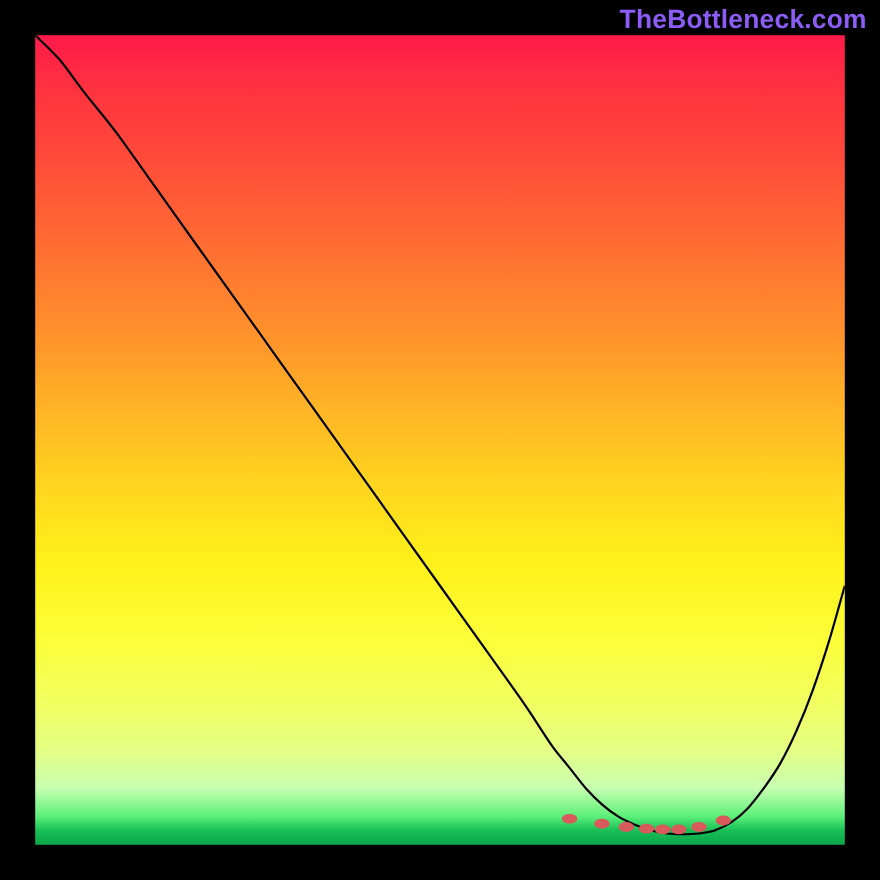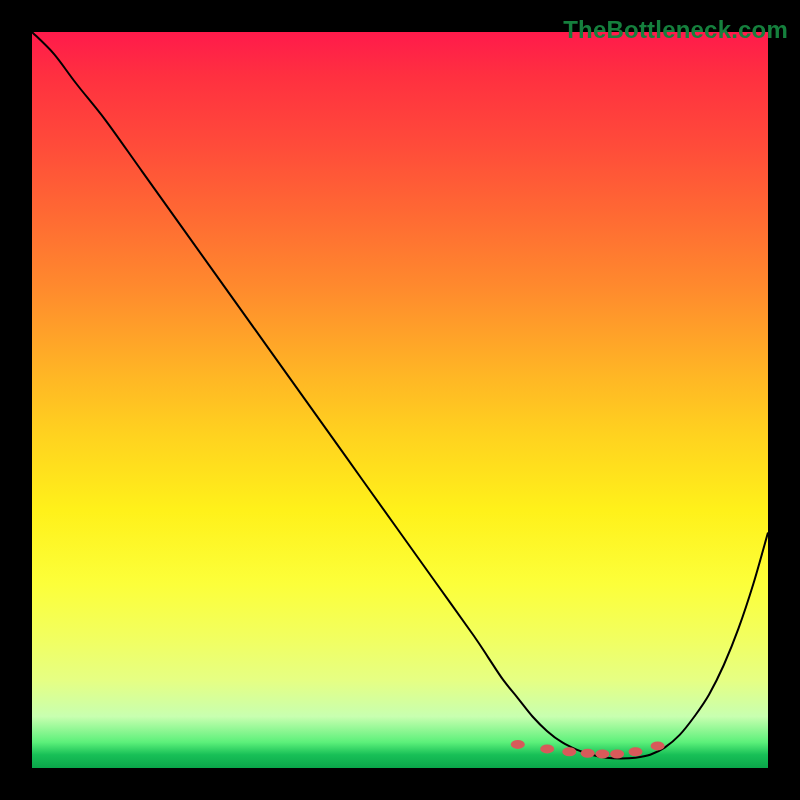--- a/index.html
+++ b/index.html
@@ -1,24 +1,24 @@
 <!DOCTYPE html>
 <html><head>
 <meta charset="utf-8">
 <style>
   * { margin: 0; padding: 0; box-sizing: border-box; }
   html, body { width: 800px; height: 800px; overflow: hidden; background: #000; }
   .frame { position: relative; width: 800px; height: 800px; background: #000; }
   .watermark {
     position: absolute;
-    top: 16px; right: 12px;
+    top: 4px; right: 12px;
     font-family: Arial, Helvetica, sans-serif;
     font-size: 24px;
     font-weight: 600;
-    color: #15803d;
+    color: #8b5cf6;
     letter-spacing: 0.2px;
     z-index: 10;
     user-select: none;
   }
   .plot {
     position: absolute;
     left: 32px; top: 32px;
     width: 736px; height: 736px;
   }
   .gradient {

